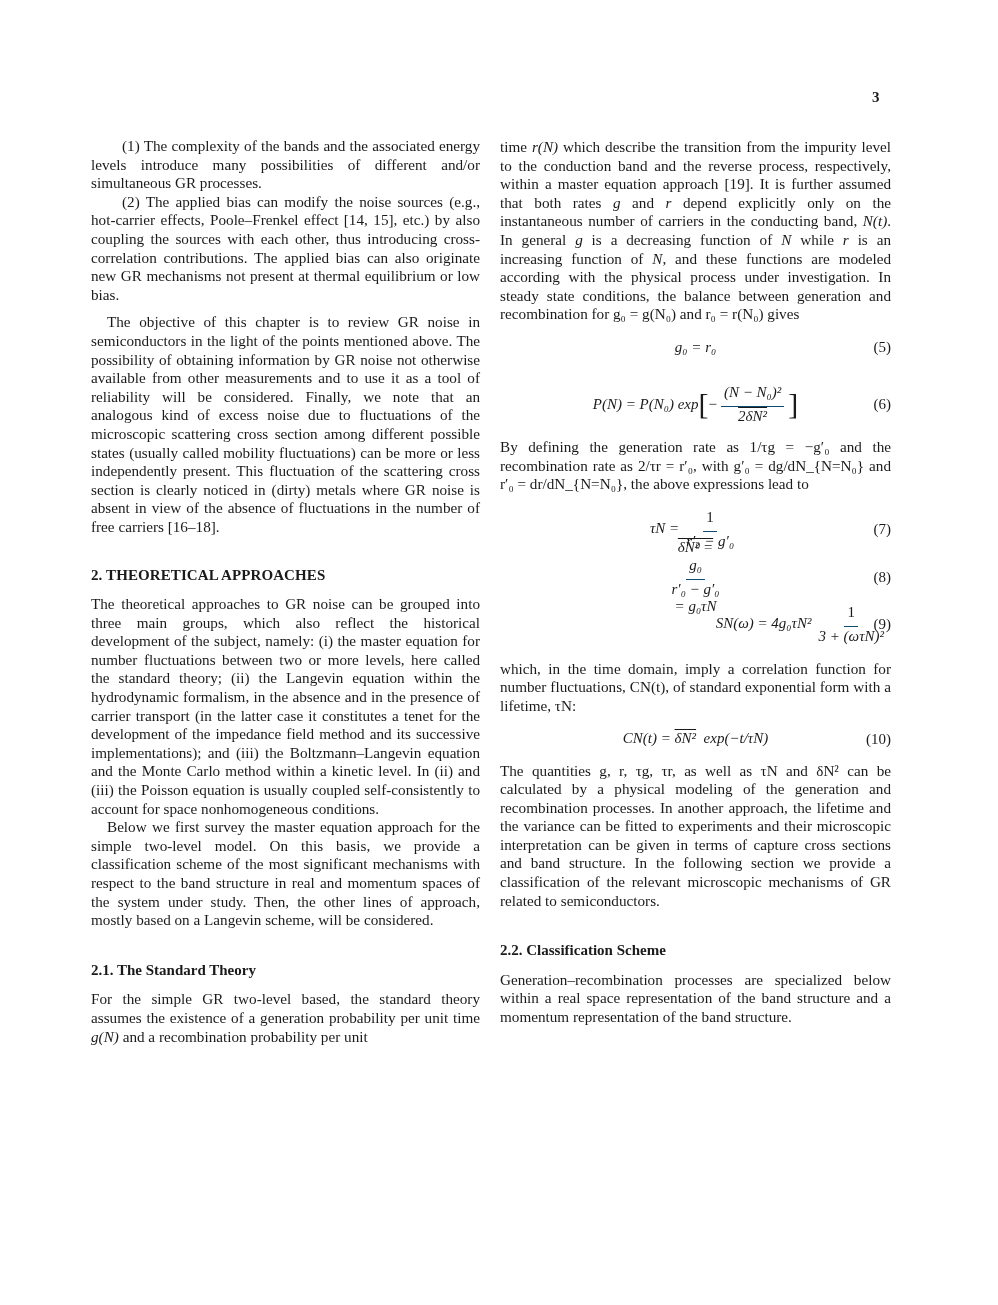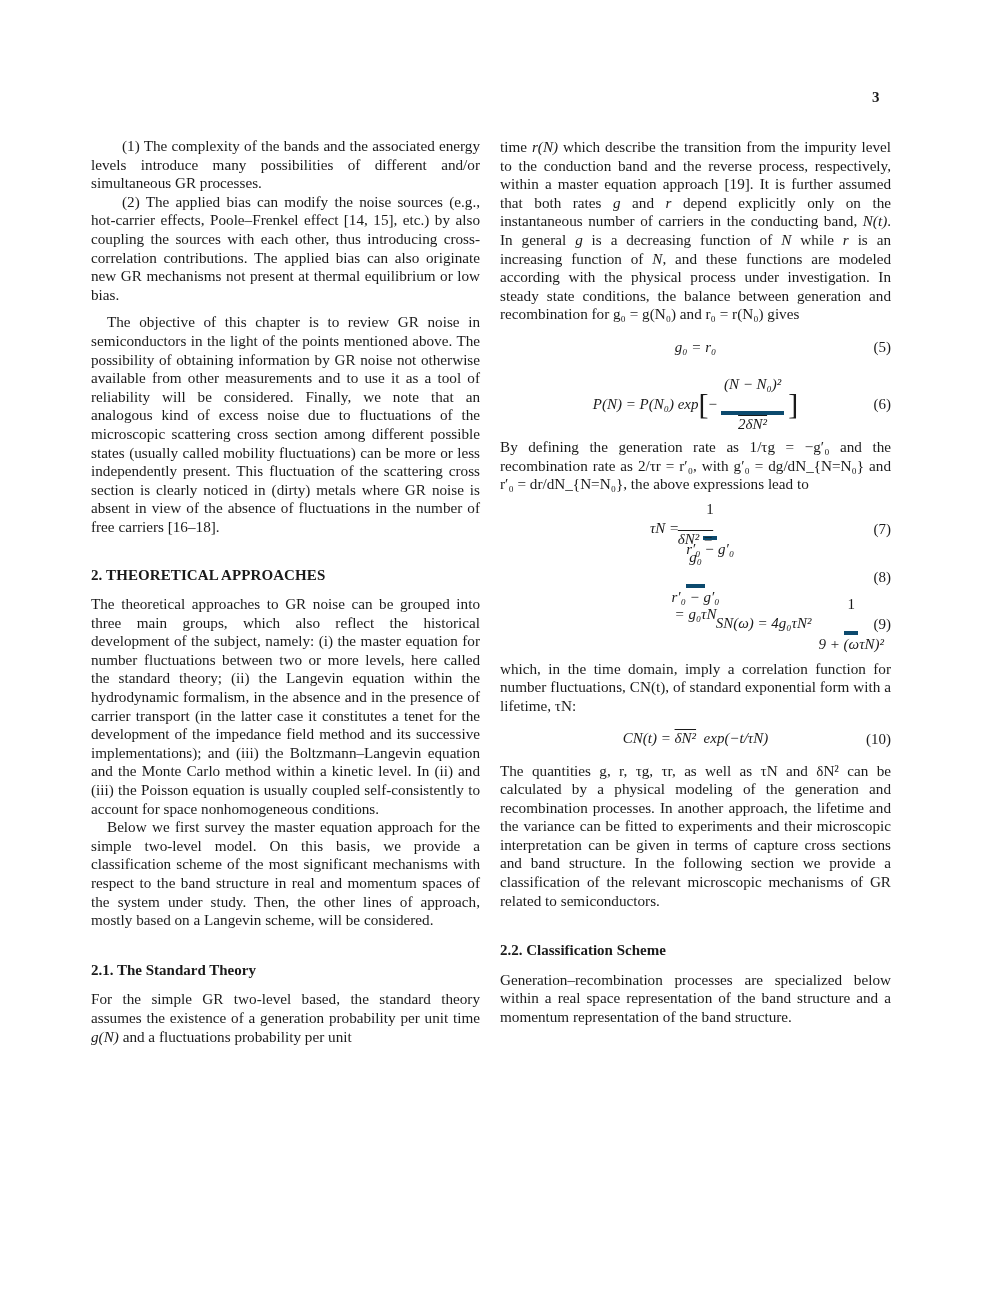--- a/index.html
+++ b/index.html
@@ -30,41 +30,41 @@
   h3 {
     font-size: 15px; font-weight: bold; margin: 31px 0 11px 0;
   }
   i, .m { font-style: italic; }
   .eq {
     position: relative; height: 38px; display: flex; align-items: center;
     justify-content: center; font-size: 15px;
   }
   .eq-num { position: absolute; right: 0; top: 50%; transform: translateY(-50%); }
   .frac { display: inline-flex; flex-direction: column; align-items: center; vertical-align: middle; margin: 0 4px; }
-  .frac .num { padding: 0 3px 19px; border-bottom: 4px solid #0c4a6e; line-height: 16px; }
+  .frac .num { padding: 0 3px 6px; border-bottom: 1px solid #0c4a6e; line-height: 16px; }
   .frac .den { padding: 1px 3px 0; line-height: 16px; }
   .ovl { text-decoration: overline; }
   .bracket { font-size: 30px; line-height: 30px; font-weight: 200; vertical-align: middle; }
 </style>
 </head>
 <body>
 
 <div class="page-number">3</div>
 
 <div class="col col-left">
   <p class="indent">(1) The complexity of the bands and the associated energy levels introduce many possibilities of different and/or simultaneous GR processes.</p>
   <p class="indent">(2) The applied bias can modify the noise sources (e.g., hot-carrier effects, Poole–Frenkel effect [14, 15], etc.) by also coupling the sources with each other, thus introducing cross-correlation contributions. The applied bias can also originate new GR mechanisms not present at thermal equilibrium or low bias.</p>
   <p class="indent-s gap">The objective of this chapter is to review GR noise in semiconductors in the light of the points mentioned above. The possibility of obtaining information by GR noise not otherwise available from other measurements and to use it as a tool of reliability will be considered. Finally, we note that an analogous kind of excess noise due to fluctuations of the microscopic scattering cross section among different possible states (usually called mobility fluctuations) can be more or less independently present. This fluctuation of the scattering cross section is clearly noticed in (dirty) metals where GR noise is absent in view of the absence of fluctuations in the number of free carriers [16–18].</p>
 
   <h2>2. THEORETICAL APPROACHES</h2>
   <p>The theoretical approaches to GR noise can be grouped into three main groups, which also reflect the historical development of the subject, namely: (i) the master equation for number fluctuations between two or more levels, here called the standard theory; (ii) the Langevin equation within the hydrodynamic formalism, in the absence and in the presence of carrier transport (in the latter case it constitutes a tenet for the development of the impedance field method and its successive implementations); and (iii) the Boltzmann–Langevin equation and the Monte Carlo method within a kinetic level. In (ii) and (iii) the Poisson equation is usually coupled self-consistently to account for space nonhomogeneous conditions.</p>
   <p class="indent-s">Below we first survey the master equation approach for the simple two-level model. On this basis, we provide a classification scheme of the most significant mechanisms with respect to the band structure in real and momentum spaces of the system under study. Then, the other lines of approach, mostly based on a Langevin scheme, will be considered.</p>
 
   <h3>2.1. The Standard Theory</h3>
-  <p><span>For the simple GR two-level based, the standard theory assumes the existence of a generation probability per unit time </span><i>g(N)</i><span> and a fluctuations probability per unit</span></p>
+  <p><span>For the simple GR two-level based, the standard theory assumes the existence of a generation probability per unit time </span><i>g(N)</i><span> and a recombination probability per unit</span></p>
 </div>
 
 <div class="col col-right">
   <p><span>time </span><i>r(N)</i><span> which describe the transition from the impurity level to the conduction band and the reverse process, respectively, within a master equation approach [19]. It is further assumed that both rates </span><i>g</i><span> and </span><i>r</i><span> depend explicitly only on the instantaneous number of carriers in the conducting band, </span><i>N(t)</i><span>. In general </span><i>g</i><span> is a decreasing function of </span><i>N</i><span> while </span><i>r</i><span> is an increasing function of </span><i>N</i><span>, and these functions are modeled according with the physical process under investigation. In steady state conditions, the balance between generation and recombination for g₀ = g(N₀) and r₀ = r(N₀) gives</span></p>
 
   <div class="eq" style="height:46px;">
     <span class="m">g₀ = r₀</span>
     <span class="eq-num">(5)</span>
   </div>
 
@@ -99,21 +99,21 @@
       <span class="den m">r′₀ − g′₀</span>
     </span>
     <span class="m">= g₀τN</span>
     <span class="eq-num">(8)</span>
   </div>
 
   <div class="eq" style="height:48px;justify-content:flex-end;">
     <span class="m">SN(ω) = 4g₀τN²</span>
     <span class="frac">
       <span class="num">1</span>
-      <span class="den m">9 + (ωτN)²</span>
+      <span class="den m">3 + (ωτN)²</span>
     </span>
     <span class="eq-num">(9)</span>
   </div>
 
   <p style="margin-top:12px;">which, in the time domain, imply a correlation function for number fluctuations, CN(t), of standard exponential form with a lifetime, τN:</p>
 
   <div class="eq" style="height:46px;">
     <span class="m">CN(t) =</span>&nbsp;
     <span class="m ovl">δN²</span>&nbsp;&nbsp;
     <span class="m">exp(−t/τN)</span>

